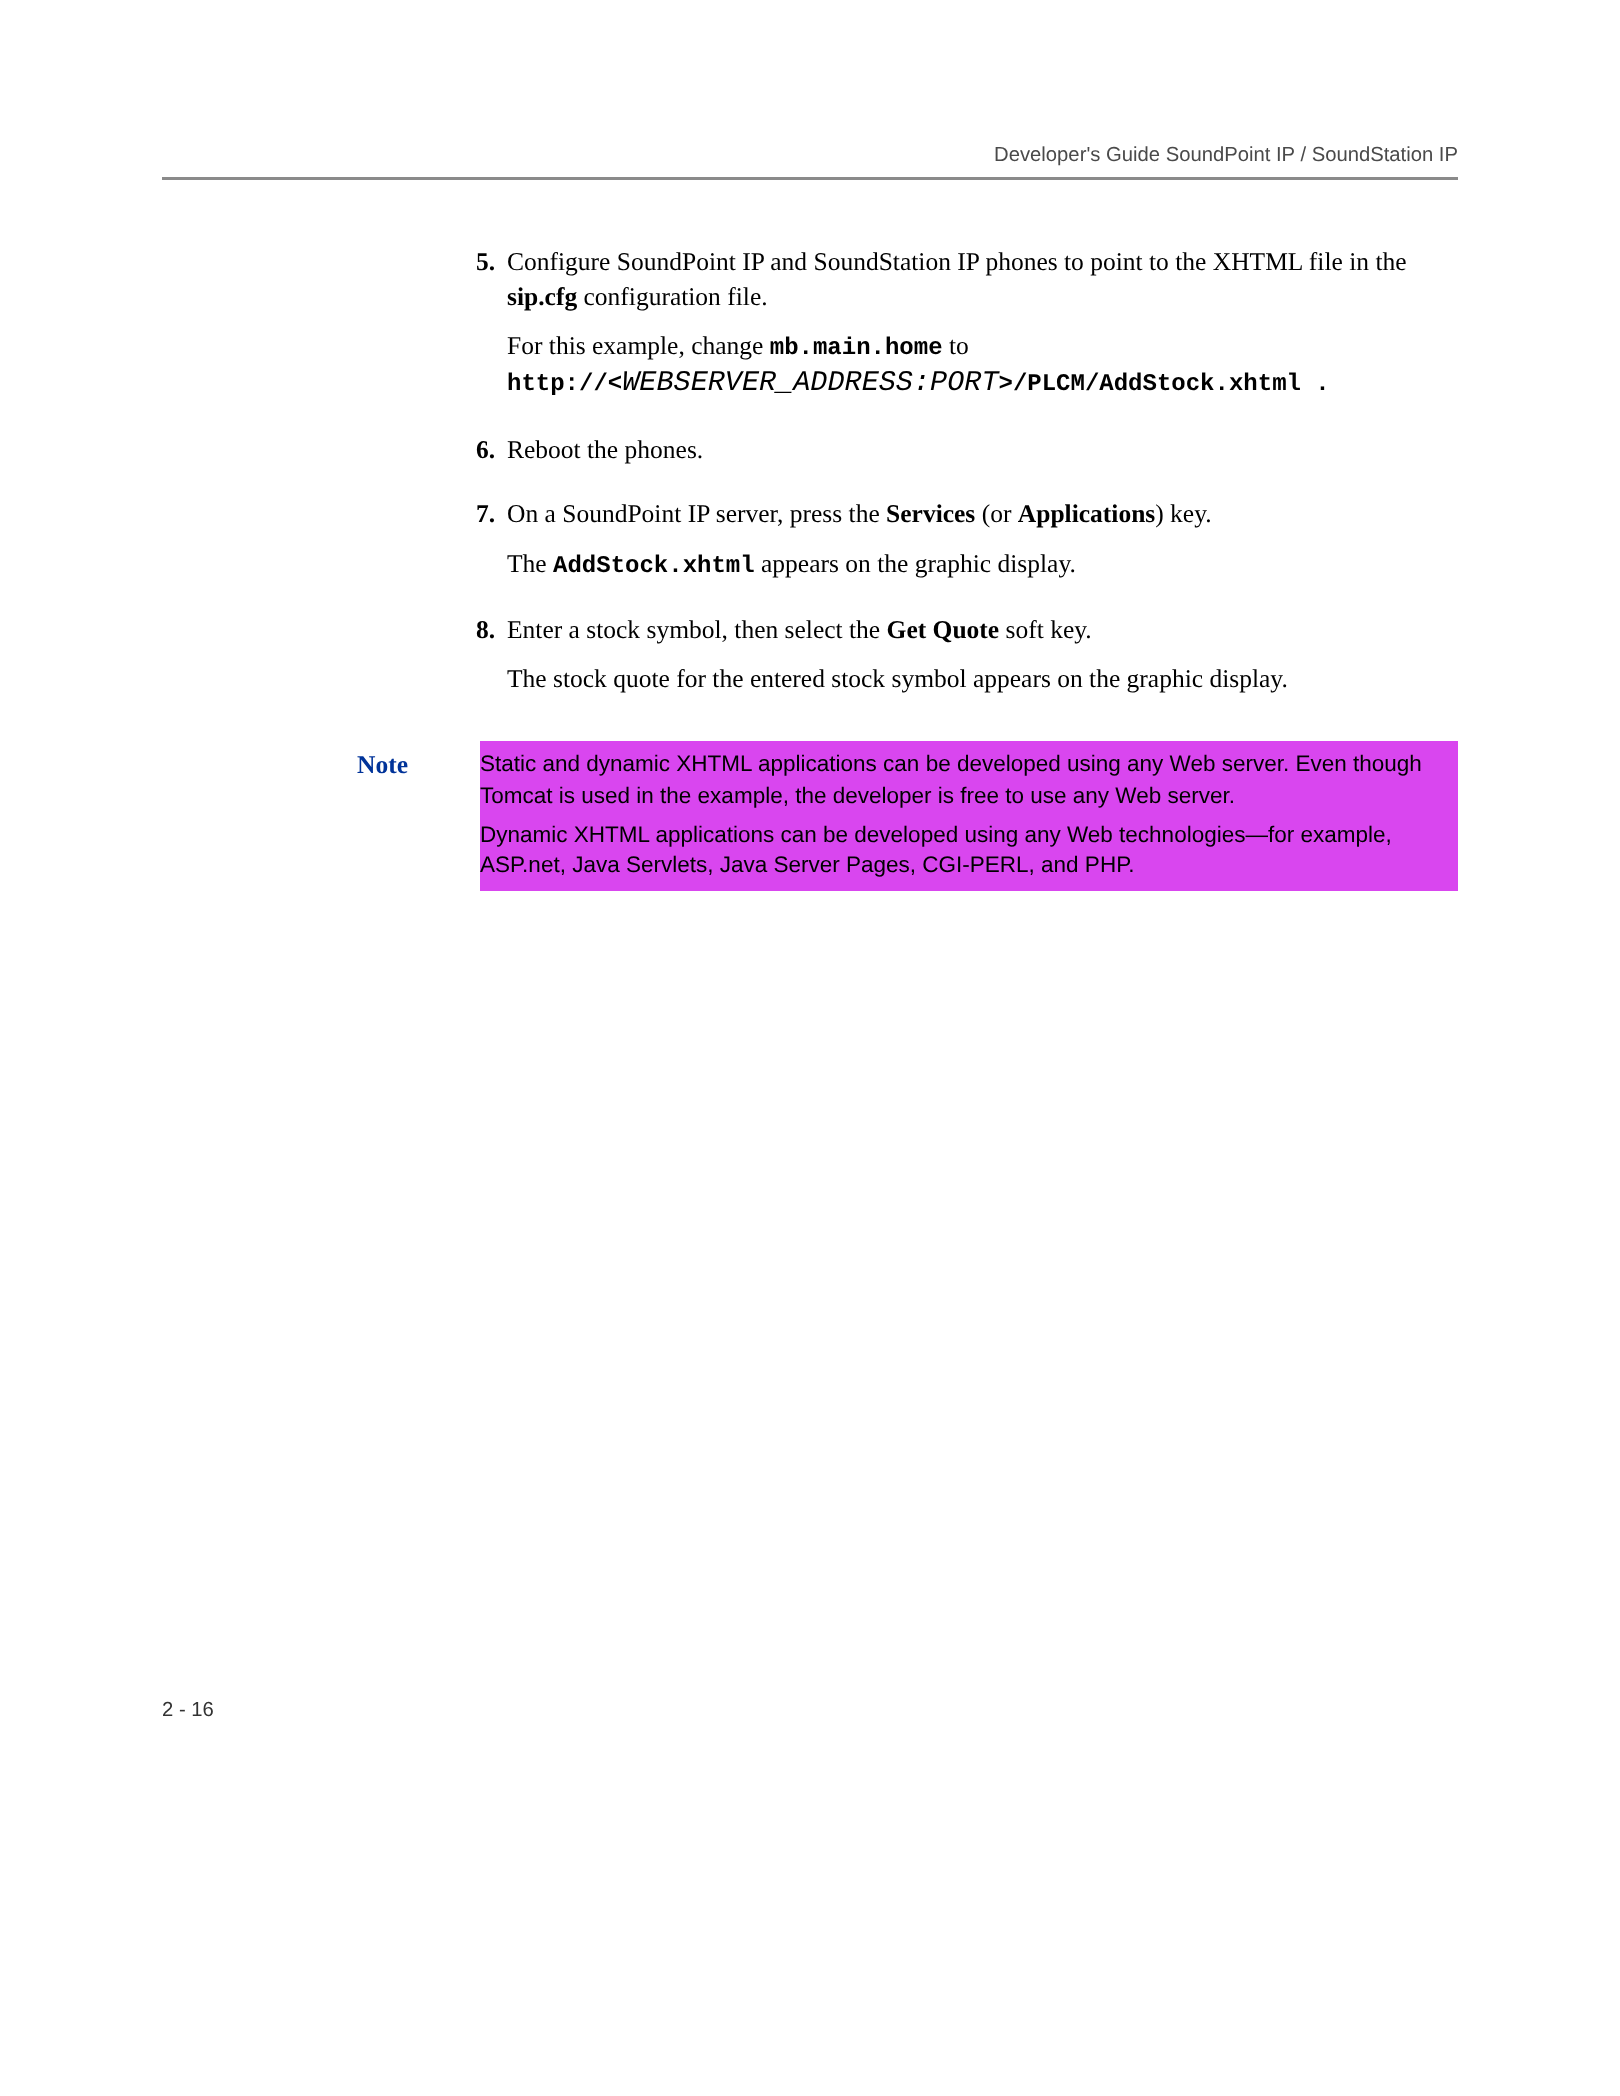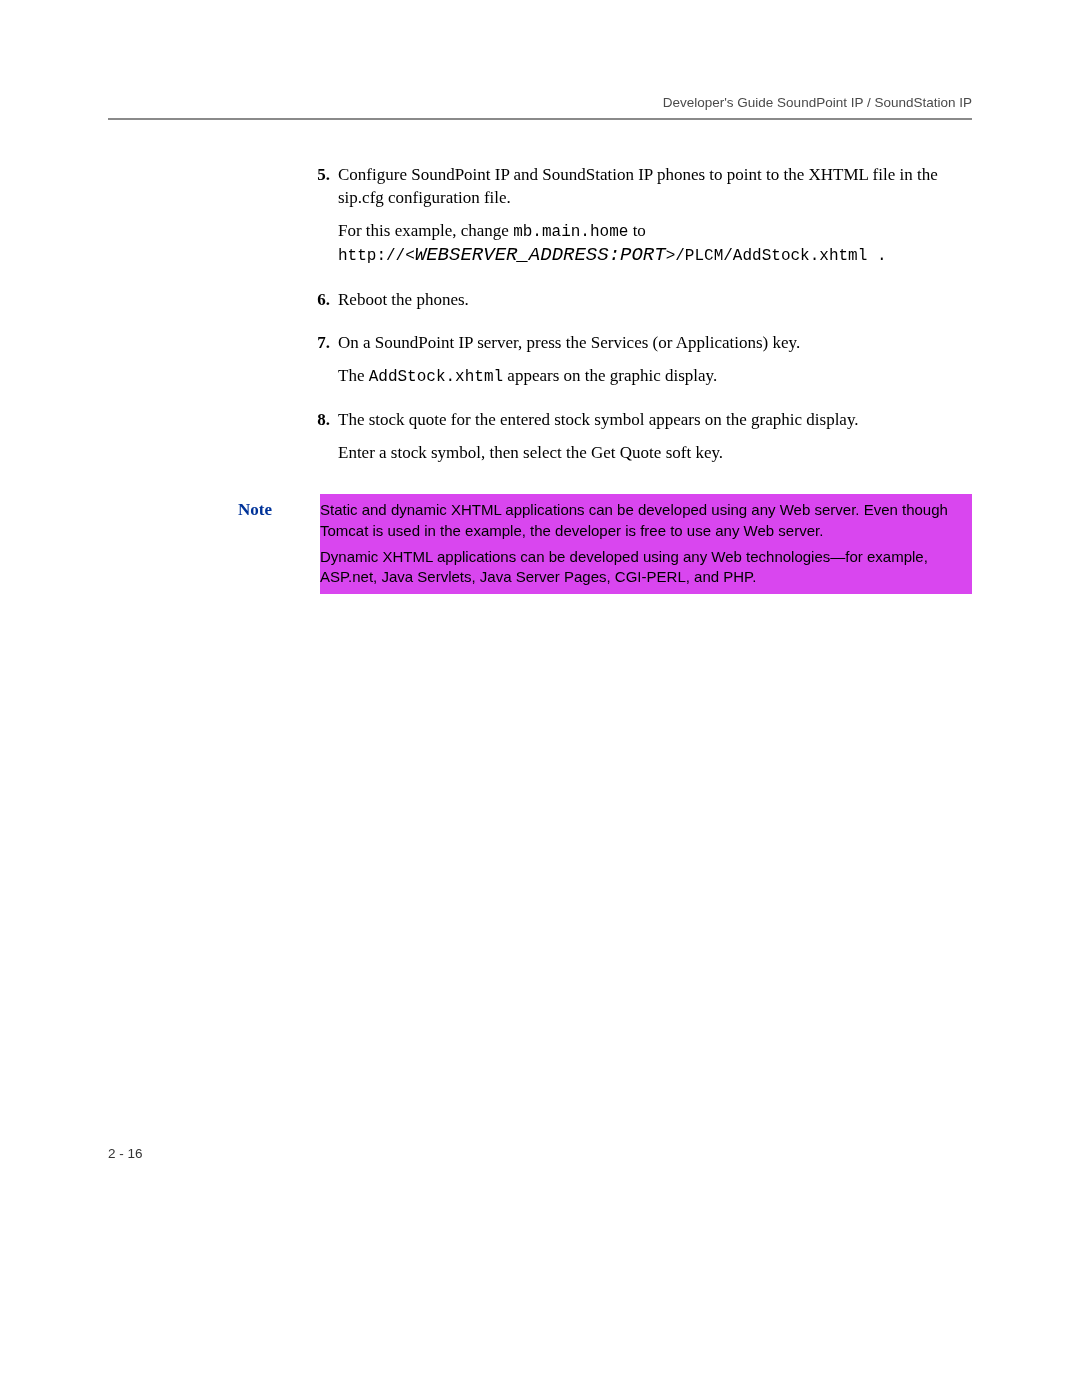--- a/index.html
+++ b/index.html
@@ -45,27 +45,28 @@
     flex: 1;
     font-size: 17px;
     line-height: 1.35;
   }
   .list-body p {
     margin: 0 0 10px 0;
   }
   .mono {
     font-family: "Courier New", Courier, monospace;
     font-size: 16px;
+    font-weight: bold;
   }
   .mono-it {
     font-family: Liberation Mono, monospace;
     font-style: italic;
     font-size: 19px;
   }
-  .b { font-weight: normal; }
+  .b { font-weight: bold; }
   .note-box {
     display: flex;
     background: #d946ef;
     margin-left: 130px;
     margin-top: 20px;
     padding: 0;
   }
   .note-label {
     flex: 0 0 82px;
     font-family: "Times New Roman", serif;
@@ -78,21 +79,21 @@
   .note-body {
     flex: 1;
     font-family: Arial, Helvetica, sans-serif;
     font-size: 15px;
     line-height: 1.35;
     padding: 6px 10px 1px 0;
   }
   .note-body p { margin: 0 0 6px 0; }
   .page-num {
     position: absolute;
-    bottom: 236px;
+    bottom: 250px;
     left: 108px;
     font-family: "Trebuchet MS", "Lucida Grande", Arial, sans-serif;
     font-size: 13.5px;
     color: #333;
   }
 </style>
 </head>
 <body>
 
 <div class="page">
@@ -129,24 +130,24 @@
         </p>
         <p>
           <span>The </span><span class="mono">AddStock.xhtml</span><span> appears on the graphic display.</span>
         </p>
       </div>
     </div>
 
     <div class="list-item">
       <div class="list-num">8.</div>
       <div class="list-body">
-        <p>The stock quote for the entered stock symbol appears on the graphic display.</p>
         <p>
           <span>Enter a stock symbol, then select the </span><span class="b">Get Quote</span><span> soft key.</span>
         </p>
+        <p>The stock quote for the entered stock symbol appears on the graphic display.</p>
       </div>
     </div>
 
   </div>
 
   <div class="note-box">
     <div class="note-label">Note</div>
     <div class="note-body">
       <p>Static and dynamic XHTML applications can be developed using any Web server. Even though Tomcat is used in the example, the developer is free to use any Web server.</p>
       <p>Dynamic XHTML applications can be developed using any Web technologies—for example, ASP.net, Java Servlets, Java Server Pages, CGI-PERL, and PHP.</p>

